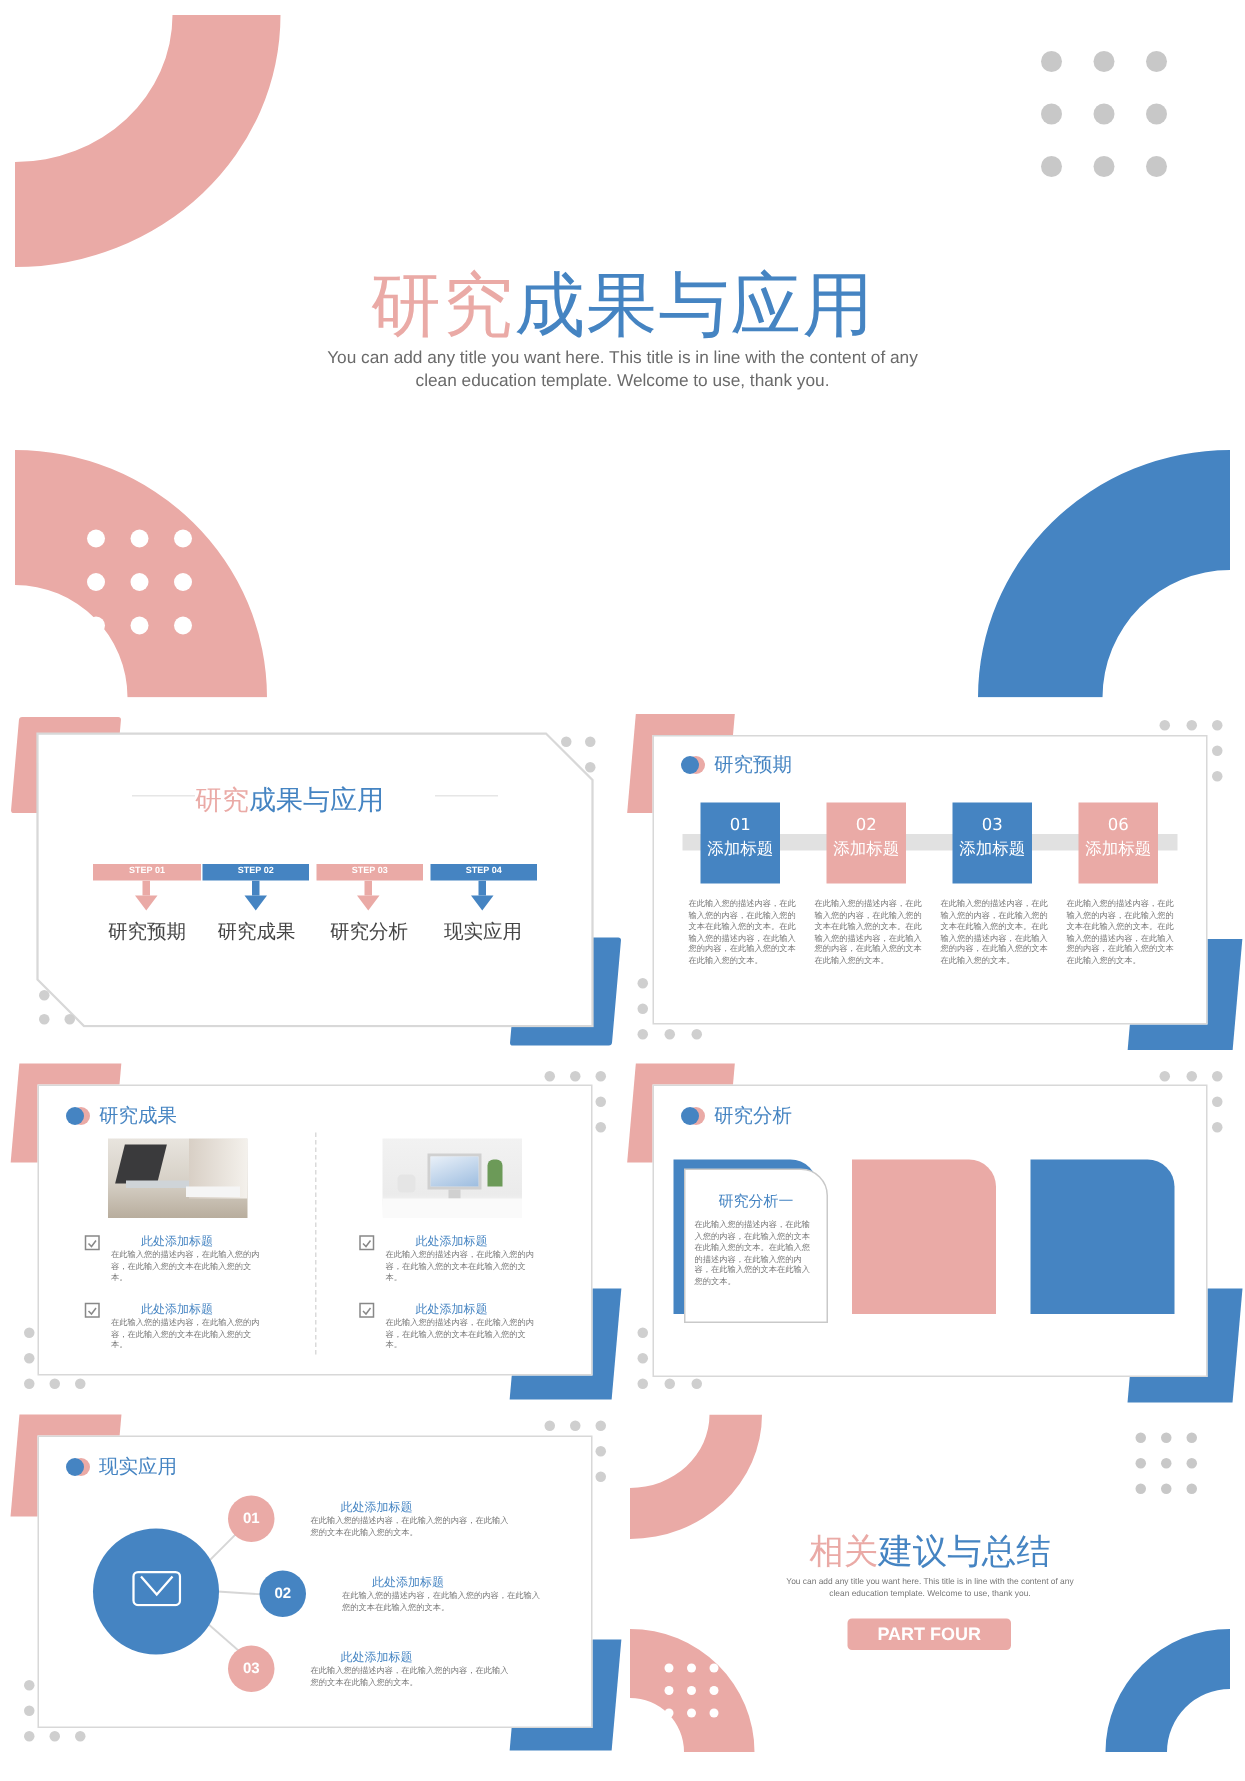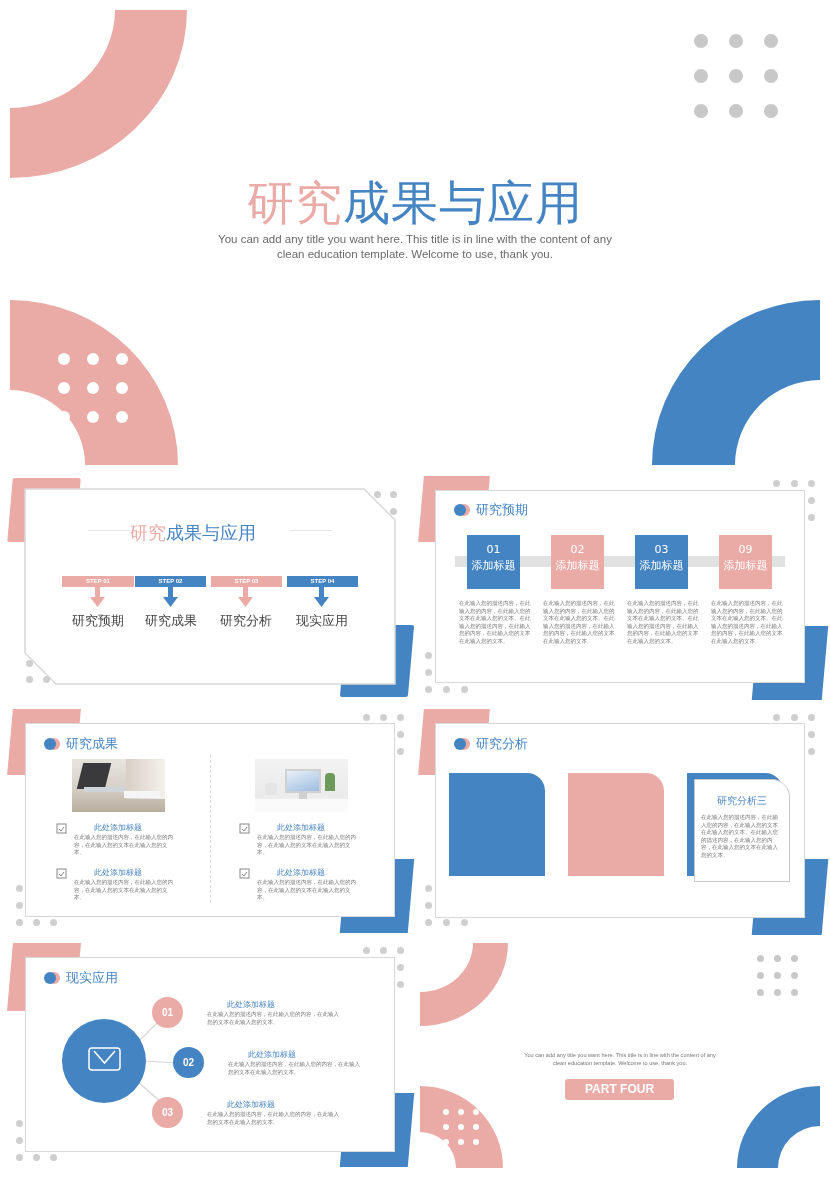--- a/index.html
+++ b/index.html
@@ -167,21 +167,21 @@
   </div>
   <div class="box-num" style="left:136px;top:65px;background:#eaaaa6">
     <div>02</div>
       <div>添加标题</div>
   </div>
   <div class="box-num" style="left:220px;top:65px;background:#4584c2">
     <div>03</div>
       <div>添加标题</div>
   </div>
   <div class="box-num" style="left:304px;top:65px;background:#eaaaa6">
-    <div>09</div>
+    <div>06</div>
       <div>添加标题</div>
   </div>
 
   <div class="abs tiny" style="left:44px;top:130px;width:74px">在此输入您的描述内容，在此输入您的内容，在此输入您的文本在此输入您的文本。在此输入您的描述内容，在此输入您的内容，在此输入您的文本在此输入您的文本。</div>
   <div class="abs tiny" style="left:128px;top:130px;width:74px">在此输入您的描述内容，在此输入您的内容，在此输入您的文本在此输入您的文本。在此输入您的描述内容，在此输入您的内容，在此输入您的文本在此输入您的文本。</div>
   <div class="abs tiny" style="left:212px;top:130px;width:74px">在此输入您的描述内容，在此输入您的内容，在此输入您的文本在此输入您的文本。在此输入您的描述内容，在此输入您的内容，在此输入您的文本在此输入您的文本。</div>
   <div class="abs tiny" style="left:296px;top:130px;width:74px">在此输入您的描述内容，在此输入您的内容，在此输入您的文本在此输入您的文本。在此输入您的描述内容，在此输入您的内容，在此输入您的文本在此输入您的文本。</div>
 </div>
 
 <div class="thumb" style="left:0;top:705px">
@@ -270,28 +270,28 @@
 
   <div class="sec-head" style="left:39px;top:30px">
     <span class="sec-dot">
         <span class="p"></span>
         <span class="b"></span>
       </span>
     <span>研究分析</span>
   </div>
 
   <div class="card-back" style="left:34px;top:68px;background:#4584c2"></div>
+  <div class="card-front" style="left:41px;top:74px">
+    <div class="card-title">研究分析一</div>
+    <div class="tiny">在此输入您的描述内容，在此输入您的内容，在此输入您的文本在此输入您的文本。在此输入您的描述内容，在此输入您的内容，在此输入您的文本在此输入您的文本。</div>
+  </div>
 
   <div class="card-back" style="left:153px;top:68px;background:#eaaaa6"></div>
 
   <div class="card-back" style="left:272px;top:68px;background:#4584c2"></div>
-  <div class="card-front" style="left:279px;top:74px">
-    <div class="card-title">研究分析三</div>
-    <div class="tiny">在此输入您的描述内容，在此输入您的内容，在此输入您的文本在此输入您的文本。在此输入您的描述内容，在此输入您的内容，在此输入您的文本在此输入您的文本。</div>
-  </div>
 </div>
 
 <div class="thumb" style="left:0;top:935px;height:252px">
   <div class="abs" style="left:10px;top:8px;width:68px;height:68px;background:#eaaaa6;transform:skewX(-5deg);"></div>
   <div class="abs" style="left:343px;top:158px;width:68px;height:74px;background:#4584c2;transform:skewX(-5deg);"></div>
   <div class="frame" style="left:25px;top:22px;width:370px;height:195px"></div>
   <div class="abs" style="left:363px;top:12px;width:7px;height:7px;border-radius:50%;background:#cfcfcf"></div>
   <div class="abs" style="left:380px;top:12px;width:7px;height:7px;border-radius:50%;background:#cfcfcf"></div>
   <div class="abs" style="left:397px;top:12px;width:7px;height:7px;border-radius:50%;background:#cfcfcf"></div>
   <div class="abs" style="left:397px;top:29px;width:7px;height:7px;border-radius:50%;background:#cfcfcf"></div>
@@ -356,18 +356,21 @@
       <div class="dot" style="width:7px;height:7px;background:#c8c8c8"></div>
       <div class="dot" style="width:7px;height:7px;background:#c8c8c8"></div>
     <div class="dot" style="width:7px;height:7px;background:#c8c8c8"></div>
       <div class="dot" style="width:7px;height:7px;background:#c8c8c8"></div>
       <div class="dot" style="width:7px;height:7px;background:#c8c8c8"></div>
     <div class="dot" style="width:7px;height:7px;background:#c8c8c8"></div>
       <div class="dot" style="width:7px;height:7px;background:#c8c8c8"></div>
       <div class="dot" style="width:7px;height:7px;background:#c8c8c8"></div>
   </div>
 
+  <div class="abs" style="left:0;width:410px;top:84px;text-align:center;font-size:23px;">
+    <span class="pink">相关</span><span class="blue">建议与总结</span>
+  </div>
   <div class="abs" style="left:0;width:410px;top:116px;text-align:center;font-size:5.6px;line-height:8px;color:#777;font-family:'Liberation Sans',sans-serif;">
     <div>You can add any title you want here. This title is in line with the content of any</div>
     <div>clean education template. Welcome to use, thank you.</div>
   </div>
   <div class="abs" style="left:150px;top:144px;width:109px;height:21px;background:#eaaaa6;border-radius:3px;color:#fff;font-weight:bold;font-size:12px;line-height:21px;text-align:center;font-family:'Liberation Sans',sans-serif;">PART FOUR</div>
 </div>
 
 </body></html>

